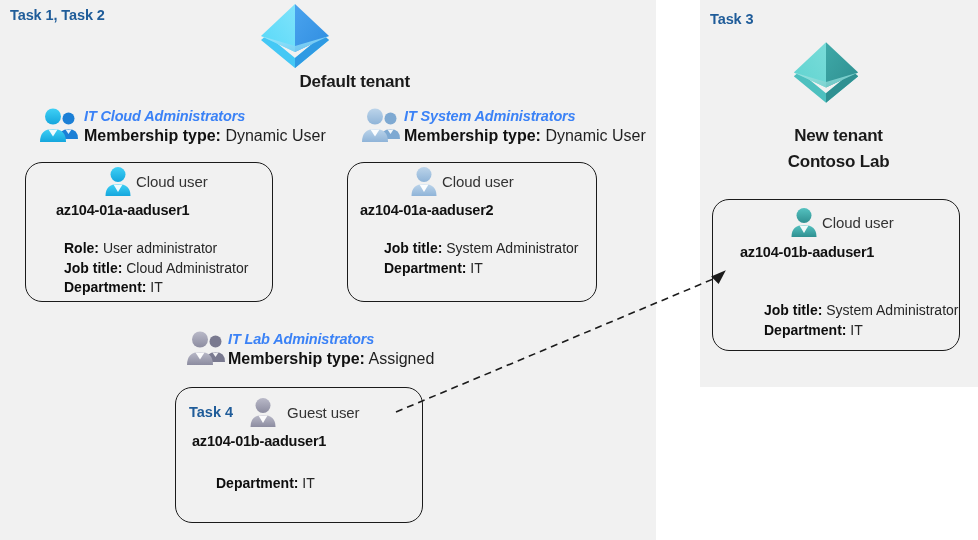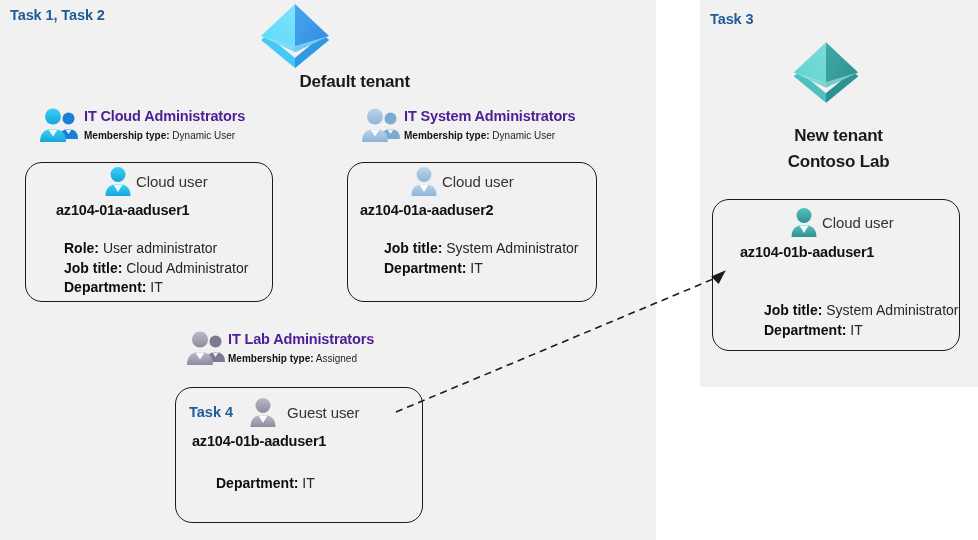--- a/index.html
+++ b/index.html
@@ -45,27 +45,28 @@
     letter-spacing: -0.2px;
   }
 
   .group-head {
     position: absolute;
     white-space: nowrap;
   }
   .group-title {
     font-weight: bold;
     font-size: 14.5px;
-    color: #4c1d95;
+    color: #3b82f6;
     letter-spacing: -0.15px;
     line-height: 20px;
     white-space: nowrap;
+    font-style: italic;
   }
   .group-sub {
-    font-size: 10px;
+    font-size: 16px;
     color: #1f1f1f;
     line-height: 20px;
     white-space: nowrap;
   }
   .group-sub b { font-weight: bold; color: #111; }
 
   .card {
     position: absolute;
     border: 1.6px solid #1b1b1b;
     border-radius: 17px;

